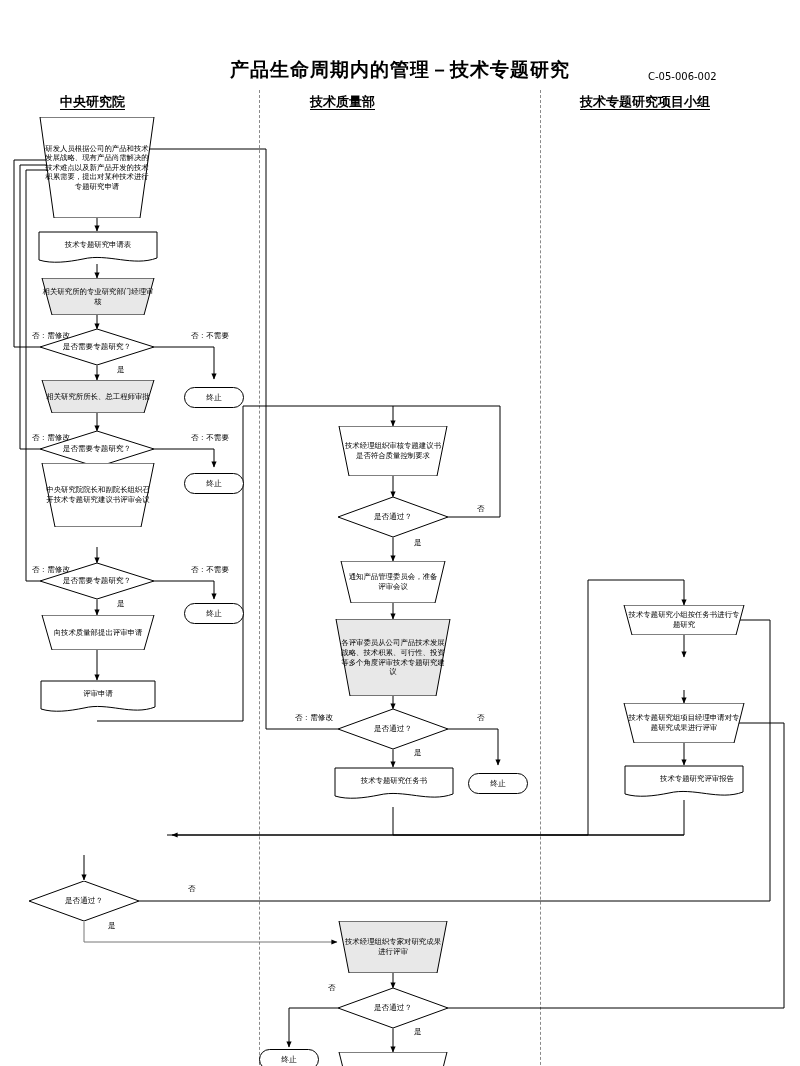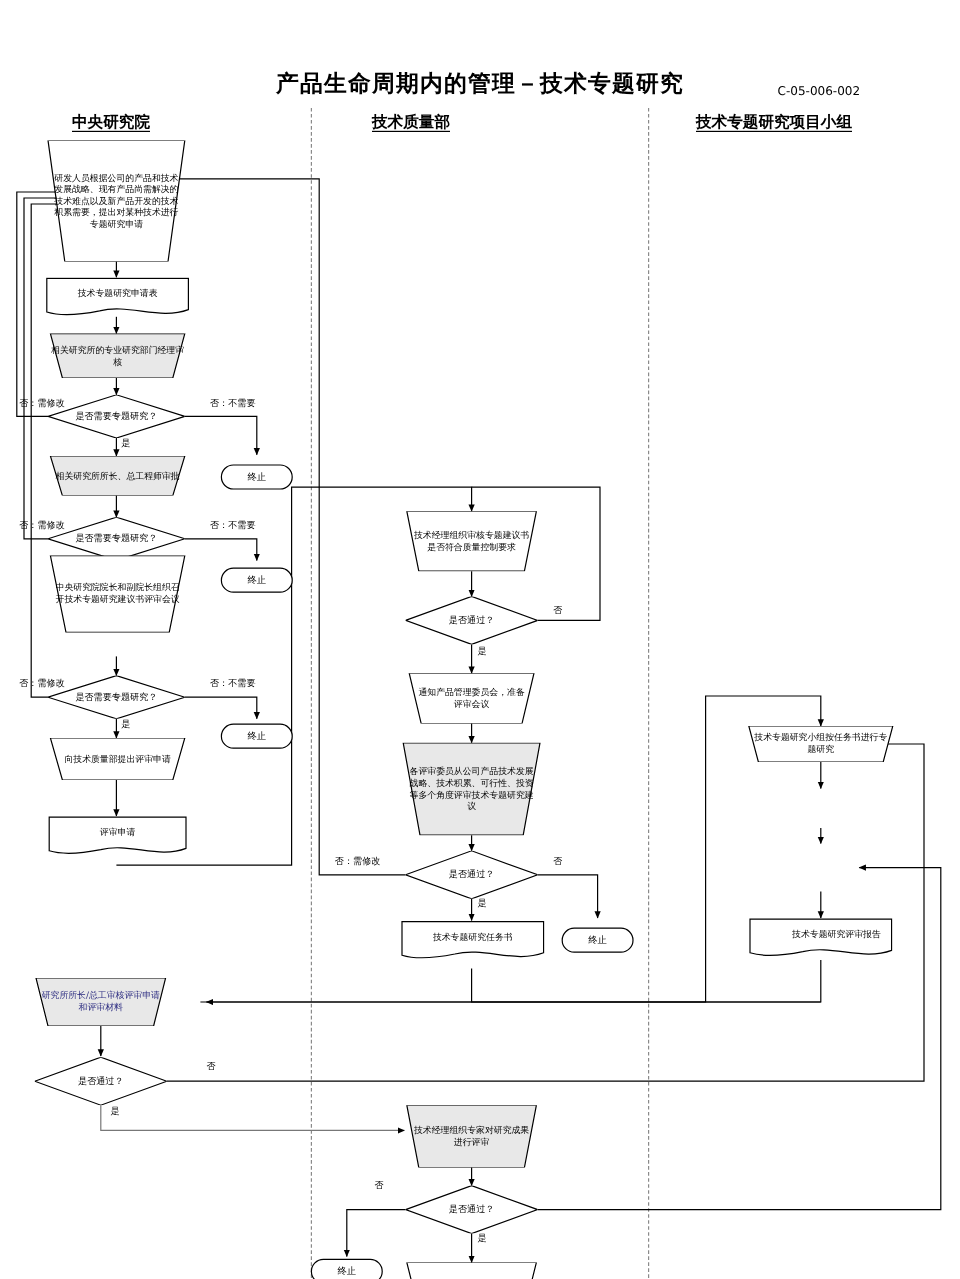--- a/index.html
+++ b/index.html
@@ -49,21 +49,21 @@
   .diamond .shp{position:absolute;left:0;top:0;width:100%;height:100%;z-index:1;}
   .diamond .txt{font-size:7.6px;}
   
   .term{
     border:1px solid #000;border-radius:12px;background:#fff;
   }
   .term .txt{font-size:7.8px;}
 
   
   .elabel{
-    position:absolute;font-size:7.6px;white-space:nowrap;color:#000;
+    position:absolute;font-size:7.6px;white-space:nowrap;color:#000;padding-left:16px;
   }
   .fill-gray{fill:#e8e8e8;}
   .fill-white{fill:#ffffff;}
   .stroke-k{stroke:#000;stroke-width:1;}
   .txt-blue{color:#2b2b80;}
 </style>
 </head>
 <body>
 
 <div id="canvas">
@@ -307,34 +307,34 @@
   </div>
 
   <div class="node trap" style="left:618px;top:570px;width:132px;height:30px;">
     <svg class="shp" viewBox="0 0 132 30" preserveAspectRatio="none">
       <polygon points="6,0 126,0 118,30 14,30" class="fill-white stroke-k" vector-effect="non-scaling-stroke"></polygon>
     </svg>
     <div class="txt" style="padding:0 10px;">技术专题研究小组按任务书进行专题研究</div>
   </div>
 
 
+  <div class="node trap" style="left:618px;top:668px;width:132px;height:40px;">
+    <svg class="shp" viewBox="0 0 132 40" preserveAspectRatio="none">
+      <polygon points="6,0 126,0 116,40 16,40" class="fill-white stroke-k" vector-effect="non-scaling-stroke"></polygon>
+    </svg>
+    <div class="txt" style="padding:0 10px;">技术专题研究组项目经理申请对专题研究成果进行评审</div>
+  </div>
 
   <div class="node docshape" style="left:624px;top:730px;width:120px;height:34px;">
     <svg class="shp" viewBox="0 0 120 34" preserveAspectRatio="none">
       <path d="M1,1 L119,1 L119,27 C95,36 70,22 45,28 C30,31 14,33 1,29 Z" class="fill-white stroke-k" vector-effect="non-scaling-stroke"></path>
     </svg>
     <div class="txt" style="margin-top:-3px;padding-left:32px;">技术专题研究评审报告</div>
   </div>
 
-  <div class="node trap" style="left:22px;top:780px;width:124px;height:40px;">
-    <svg class="shp" viewBox="0 0 124 40" preserveAspectRatio="none">
-      <polygon points="8,0 116,0 106,40 18,40" class="fill-gray stroke-k" vector-effect="non-scaling-stroke"></polygon>
-    </svg>
-    <div class="txt txt-blue" style="padding:0 12px;">研究所所长/总工审核评审申请和评审材料</div>
-  </div>
 
   <div class="node diamond" style="left:29px;top:846px;width:110px;height:40px;">
     <svg class="shp" viewBox="0 0 110 40" preserveAspectRatio="none">
       <polygon points="0,20 55,0 110,20 55,40" class="fill-white stroke-k" vector-effect="non-scaling-stroke"></polygon>
     </svg>
     <div class="txt">是否通过？</div>
   </div>
   <div class="elabel" style="left:172px;top:849px;">否</div>
   <div class="elabel" style="left:92px;top:886px;">是</div>
 

